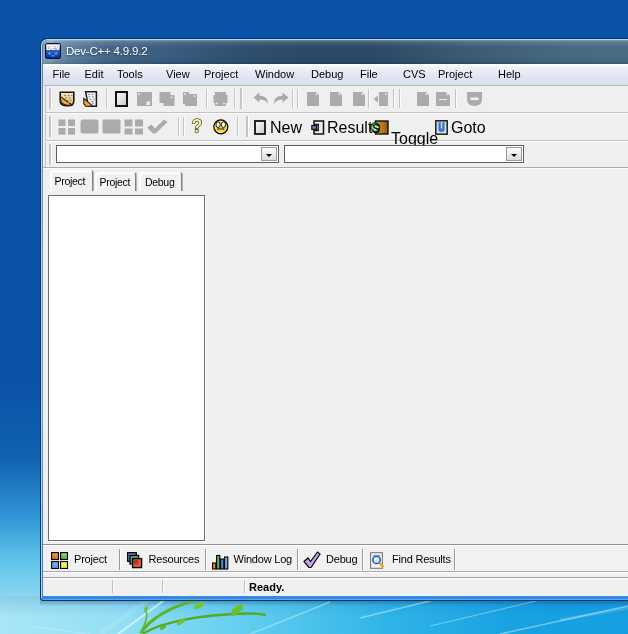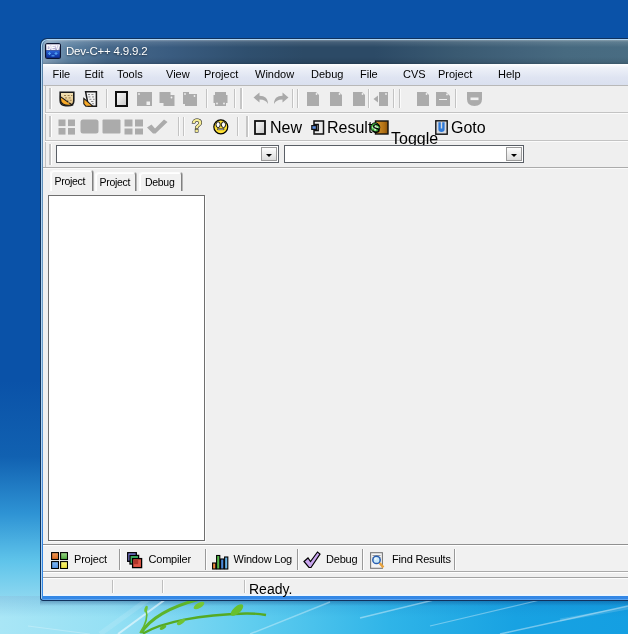--- a/index.html
+++ b/index.html
@@ -67,21 +67,21 @@
 #btstrip { position:absolute; left:0; top:480px; right:0; height:28px; background:#f1f1f1;
   border-top:1px solid #909090; box-shadow: inset 0 1px 0 #ffffff; }
 #btstrip::after { content:""; position:absolute; left:0; right:0; bottom:0; height:1px; background:#a9a9a9; box-shadow:0 1px 0 #fff; }
 .btext { position:absolute; font-size:11px; letter-spacing:-0.2px; color:#000; top:7.5px; }
 .bsep { position:absolute; top:4px; height:21px; width:1px; background:#999; box-shadow:1px 0 0 #fdfdfd; }
 .bicon { position:absolute; top:9px; }
 
 #statusbar { position:absolute; left:0; top:512.5px; right:0; height:16px; background:#f0f0f0;
   border-top:1px solid #a2a2a2; box-shadow: inset 0 1px 0 #fdfdfd; }
 .ssep { position:absolute; top:2px; height:13px; width:1px; background:#bebebe; box-shadow:1px 0 0 #fdfdfd; }
-#statusbar .ready { position:absolute; left:206px; top:3px; font-size:14px; color:#000; }
+#statusbar .ready { position:absolute; left:206px; top:3px; font-size:11px; color:#000;font-weight:bold; }
 .icon { position:absolute; }
 </style>
 </head>
 <body>
 <div id="wall"></div>
 <div id="wallbot"></div>
 <div style="position:absolute; left:40px; top:601px; width:588px; height:5px;
   background:linear-gradient(180deg, rgba(8,40,100,0.28), rgba(8,40,100,0)); "></div>
 <svg id="streaks" viewBox="0 0 628 38">
   <g stroke="#ffffff" fill="none">
@@ -384,21 +384,21 @@
         </g>
       </svg>
       <div class="btext" style="left:31px">Project</div>
       <div class="bsep" style="left:75.5px"></div>
       <svg class="bicon" style="left:83.5px;top:6.5px" width="16" height="18" viewBox="0 0 16 18">
         <rect x="0.7" y="0.7" width="8.6" height="8.6" fill="#8585e8" stroke="#000" stroke-width="1.3"></rect>
         <rect x="3" y="3.4" width="8.6" height="8.6" fill="#3fae62" stroke="#000" stroke-width="1.3"></rect>
         <rect x="5.6" y="6.6" width="9" height="9" fill="#e05545" stroke="#000" stroke-width="1.3"></rect>
         <rect x="7" y="8" width="4.2" height="4.2" fill="#b03428"></rect>
       </svg>
-      <div class="btext" style="left:105.5px">Compiler</div>
+      <div class="btext" style="left:105.5px">Resources</div>
       <div class="bsep" style="left:161.5px"></div>
       <svg class="bicon" style="left:168.5px;top:6.5px" width="17" height="18" viewBox="0 0 17 18">
         <g stroke="#000" stroke-width="1.1">
           <rect x="0.6" y="11" width="3.2" height="6" fill="#f08a40"></rect>
           <rect x="4.6" y="3.5" width="3.2" height="13.5" fill="#55b84a"></rect>
           <rect x="8.6" y="7" width="3.2" height="10" fill="#4a88d8"></rect>
           <rect x="12.6" y="5" width="3.2" height="12" fill="#6ab4e8"></rect>
         </g>
       </svg>
       <div class="btext" style="left:190.5px">Window Log</div>

